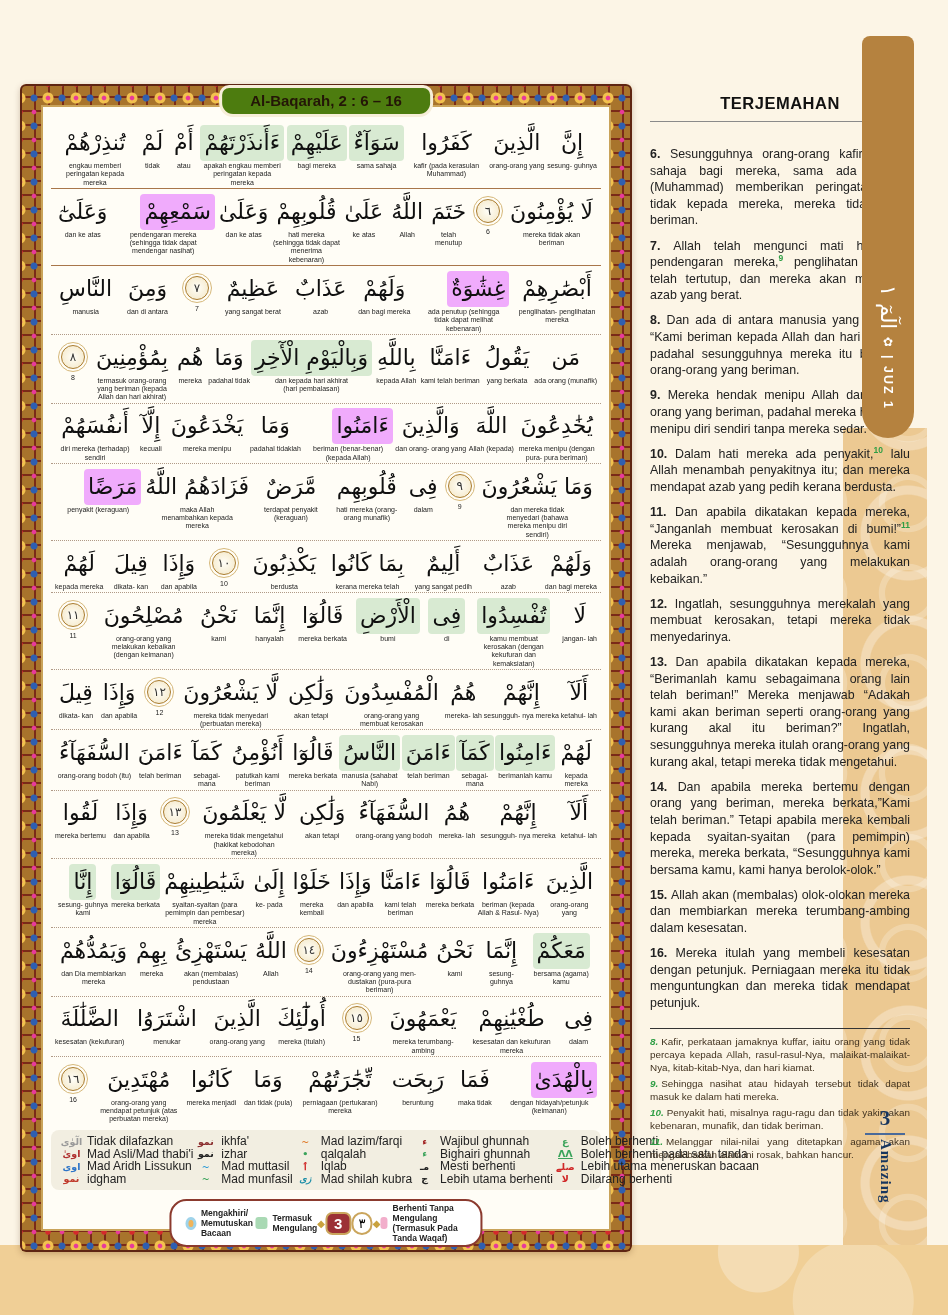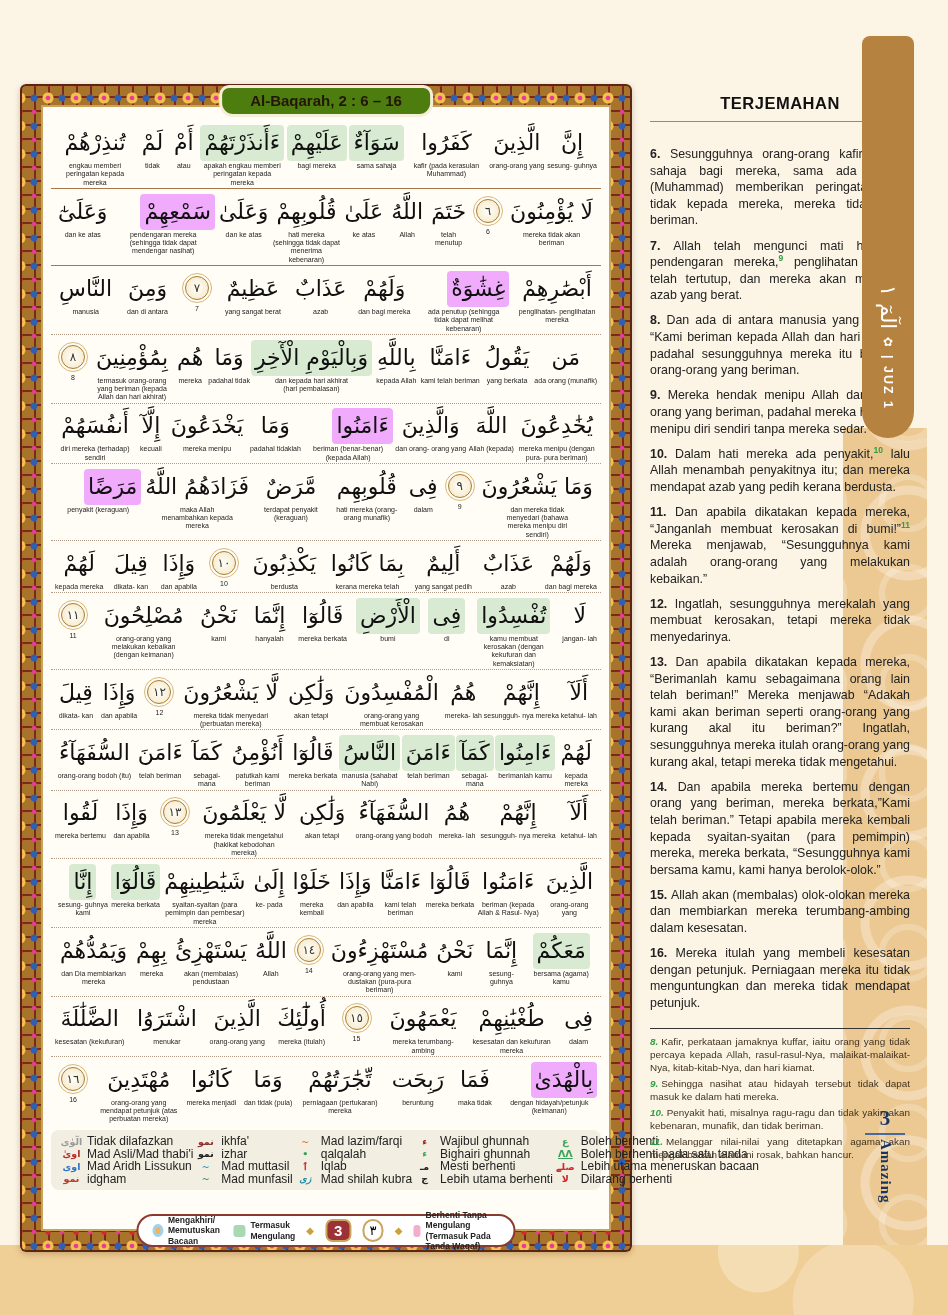--- a/index.html
+++ b/index.html
@@ -69,21 +69,21 @@
   .tajweed { margin-top:5px; background:#f2eee1; border-radius:8px; padding:5px 8px; display:flex;
     justify-content:space-between; }
   .tj-col { display:flex; flex-direction:column; justify-content:space-between; }
   .tj-item { display:flex; align-items:center; height:12.5px; }
   .tj-sym { width:25px; text-align:center; font-weight:bold; font-size:9.5px; font-family:"DejaVu Sans", sans-serif; direction:rtl; }
   .tj-label { font-size:12px; color:#222; white-space:nowrap; margin-left:3px; }
 
   
   .waqaf { position:absolute; bottom:5px; left:50%; transform:translateX(-50%); z-index:7;
     background:#fff; border:2px solid #8b3a2e; border-radius:17px; display:flex; align-items:center;
-    gap:11px; padding:3px 14px; height:33px; white-space:nowrap; }
+    padding:3px 14px; height:48px; white-space:nowrap; }
   .wq-item { display:flex; align-items:center; gap:5px; }
   .wq-label { font-size:8.5px; font-weight:bold; color:#222; line-height:1.2; white-space:pre-line; }
   .wq-circle { width:13px; height:13px; border-radius:50%; border:3px solid #9fd3ea; background:#f0b45a; }
   .wq-square { width:12px; height:12px; border-radius:3px; }
   .wq-pagebox { width:40px; height:23px; background:#9c3136; color:#fff; font-weight:bold; font-size:15px;
     display:flex; align-items:center; justify-content:center; border-radius:7px; border:2px solid #caa55c; }
   .wq-arbox { width:32px; height:23px; background:#fff; border:2px solid #caa55c; border-radius:12px;
     display:flex; align-items:center; justify-content:center; font-size:13px; font-family:"DejaVu Sans", sans-serif; }
   .wq-diamond { color:#c9a23e; font-size:10px; }
 

